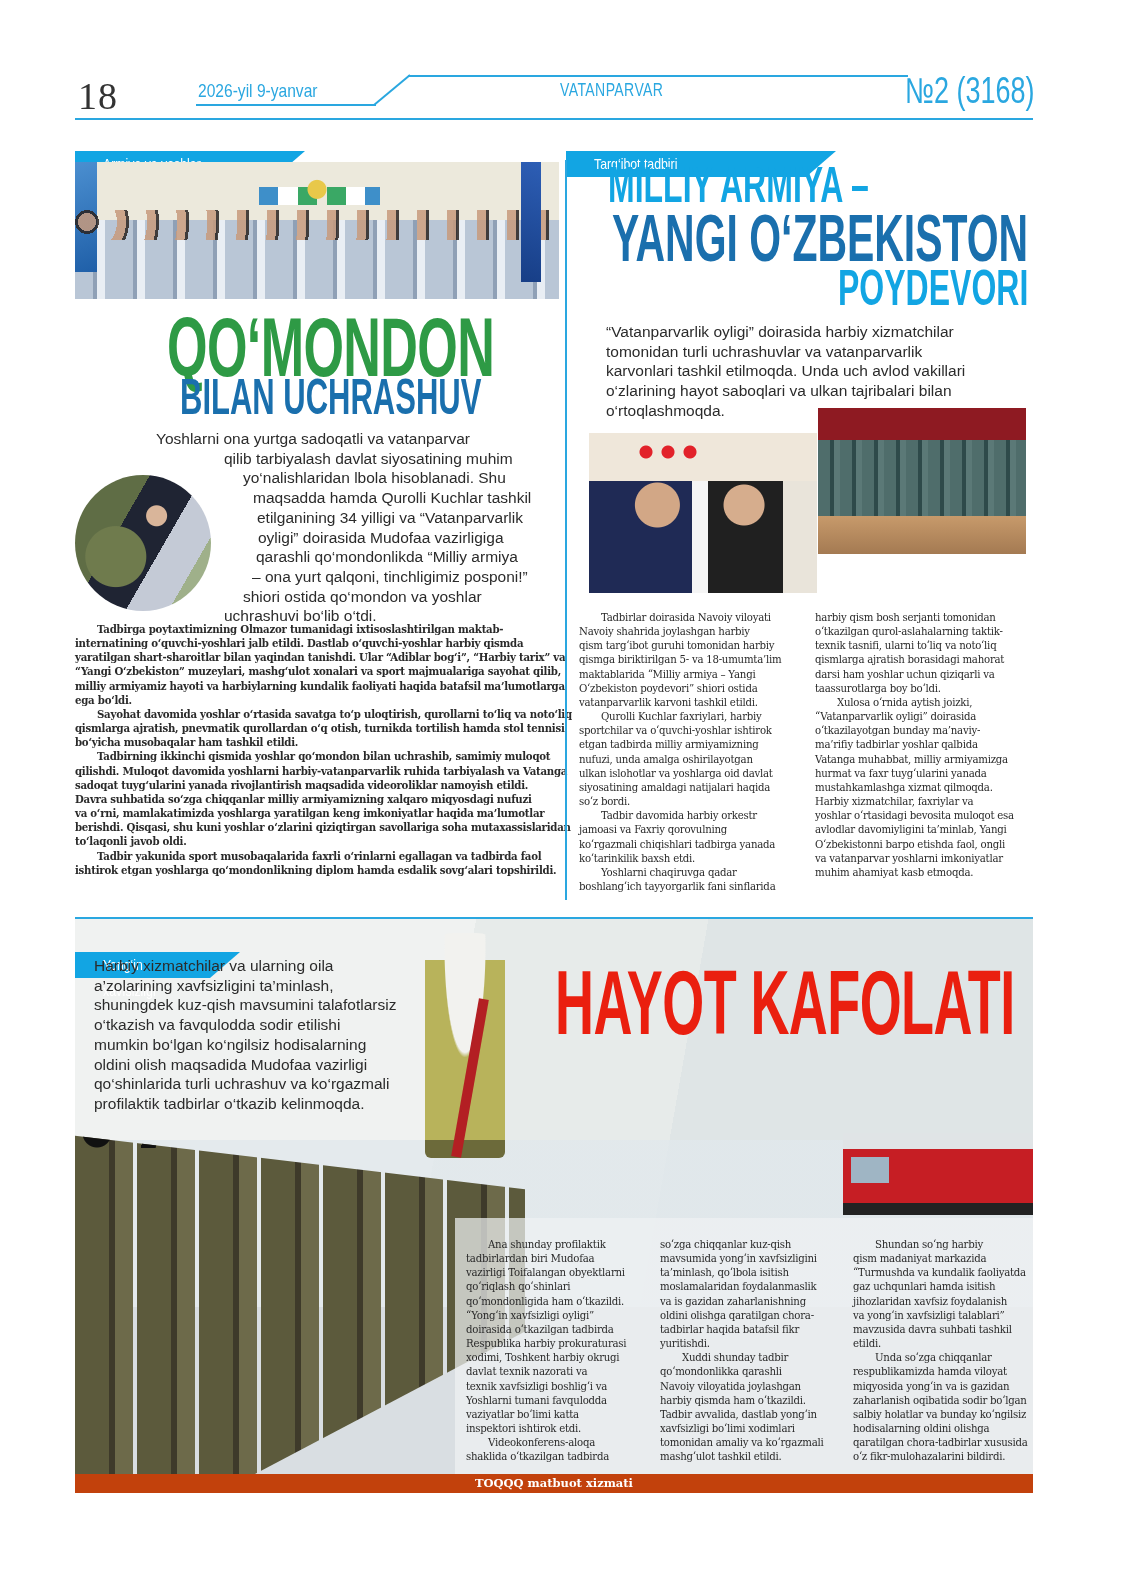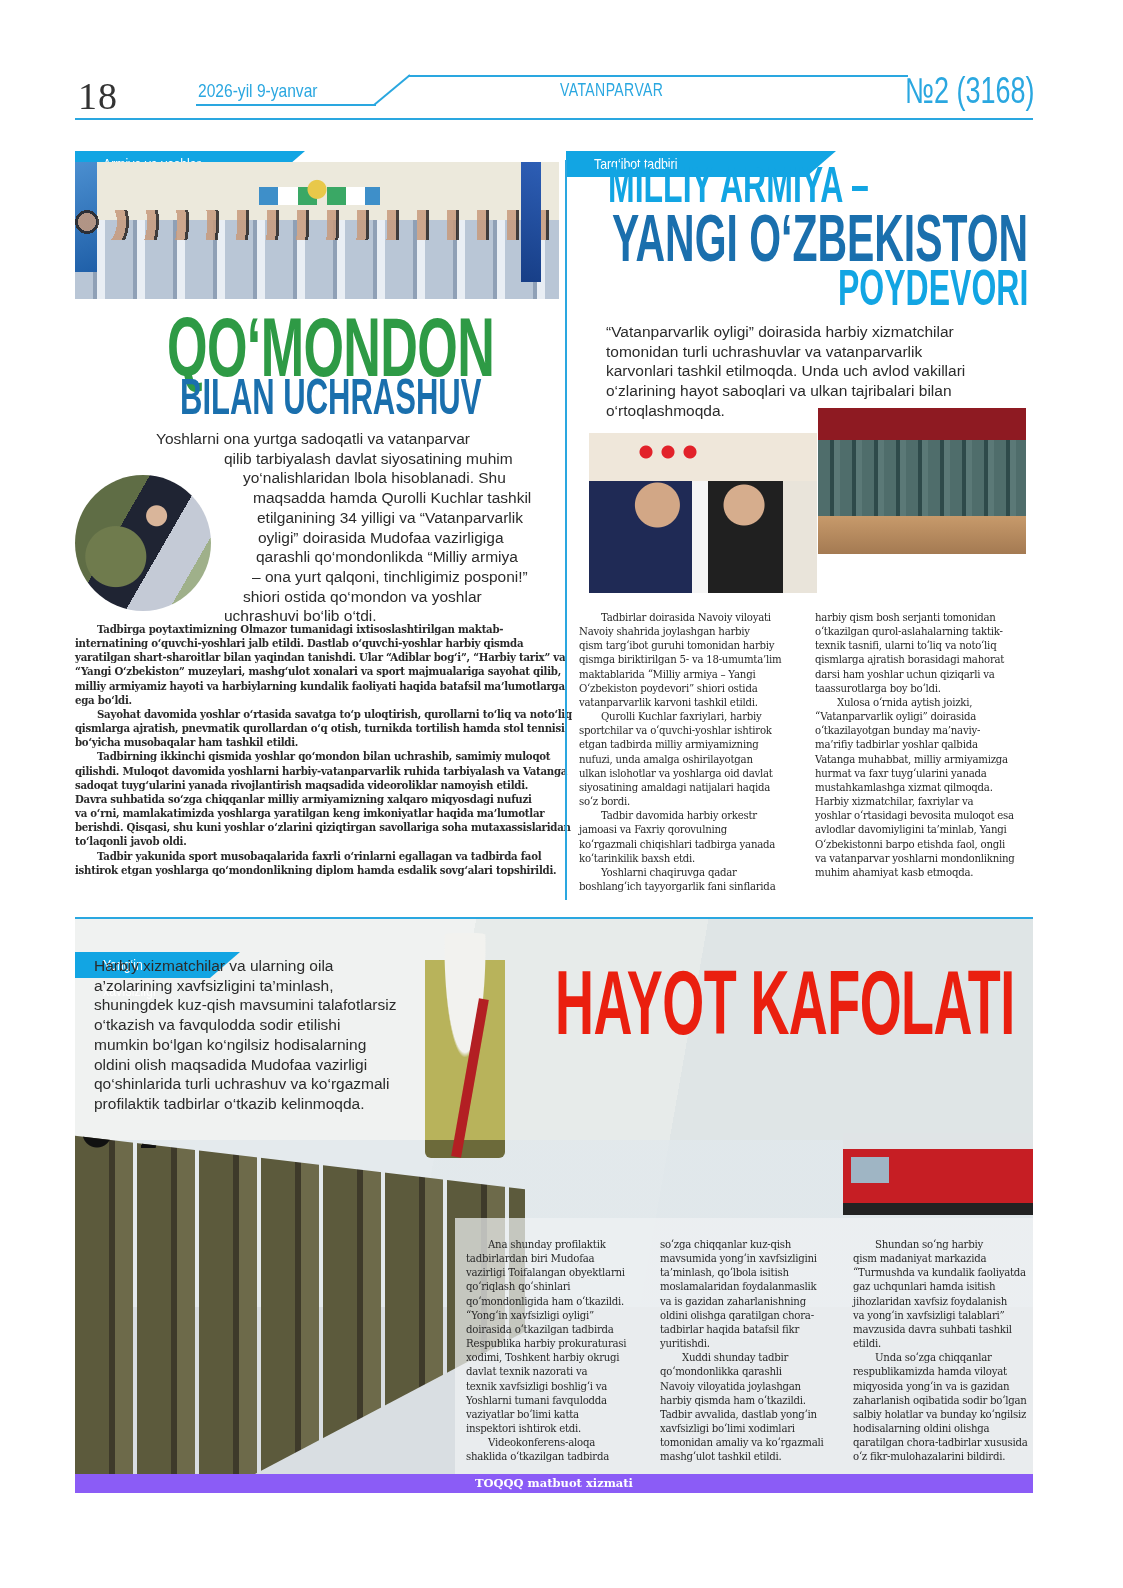--- a/index.html
+++ b/index.html
@@ -88,21 +88,21 @@
   
   .lead { position:absolute; font-family: "Liberation Sans", sans-serif; color: #2b2b2b; font-size: 15.5px; line-height: 19.7px; white-space: nowrap; }
   .lead div { position: relative; }
 
   
   .body { position:absolute; font-family: "DejaVu Serif", serif; font-size: 10.2px; line-height: 14.15px; color: #2a2a2a; letter-spacing: -0.25px; white-space: nowrap; }
   .body .ind { padding-left: 22px; }
 
   .col-rule { position:absolute; left: 565px; top: 160px; width: 2px; height: 740px; background: #2aa7e0; }
 
-  .credit-bar { position:absolute; left: 75px; top: 1474px; width: 958px; height: 19px; background: #8b5cf6; color: #fff; font-family: "DejaVu Serif", serif; font-weight: bold; font-size: 11.5px; line-height: 19px; text-align: center; }
+  .credit-bar { position:absolute; left: 75px; top: 1474px; width: 958px; height: 19px; background: #c2410c; color: #fff; font-family: "DejaVu Serif", serif; font-weight: bold; font-size: 11.5px; line-height: 19px; text-align: center; }
 </style>
 </head>
 <body>
 
 <div class="page-num">18</div>
 <div class="date">2026-yil 9-yanvar</div>
 <div class="date-underline"></div>
 <svg class="head-slant" viewBox="0 0 40 32">
     <line x1="2" y1="31" x2="38" y2="1" stroke="#2aa7e0" stroke-width="2"></line>
   </svg>
@@ -207,21 +207,21 @@
     <div>“Vatanparvarlik oyligi” doirasida</div>
     <div>o‘tkazilayotgan bunday ma’naviy-</div>
     <div>ma’rifiy tadbirlar yoshlar qalbida</div>
     <div>Vatanga muhabbat, milliy armiyamizga</div>
     <div>hurmat va faxr tuyg‘ularini yanada</div>
     <div>mustahkamlashga xizmat qilmoqda.</div>
     <div>Harbiy xizmatchilar, faxriylar va</div>
     <div>yoshlar o‘rtasidagi bevosita muloqot esa</div>
     <div>avlodlar davomiyligini ta’minlab, Yangi</div>
     <div>O‘zbekistonni barpo etishda faol, ongli</div>
-    <div>va vatanparvar yoshlarni mondonlikning</div>
+    <div>va vatanparvar yoshlarni imkoniyatlar</div>
     <div>muhim ahamiyat kasb etmoqda.</div>
   </div>
 
 <div class="photo photo-fire">
   <div class="soldiers"></div>
   <div class="fireman"></div>
   <div class="hose"></div>
   <div class="firetruck"></div>
   <div class="fire-shade"></div>
 </div>

